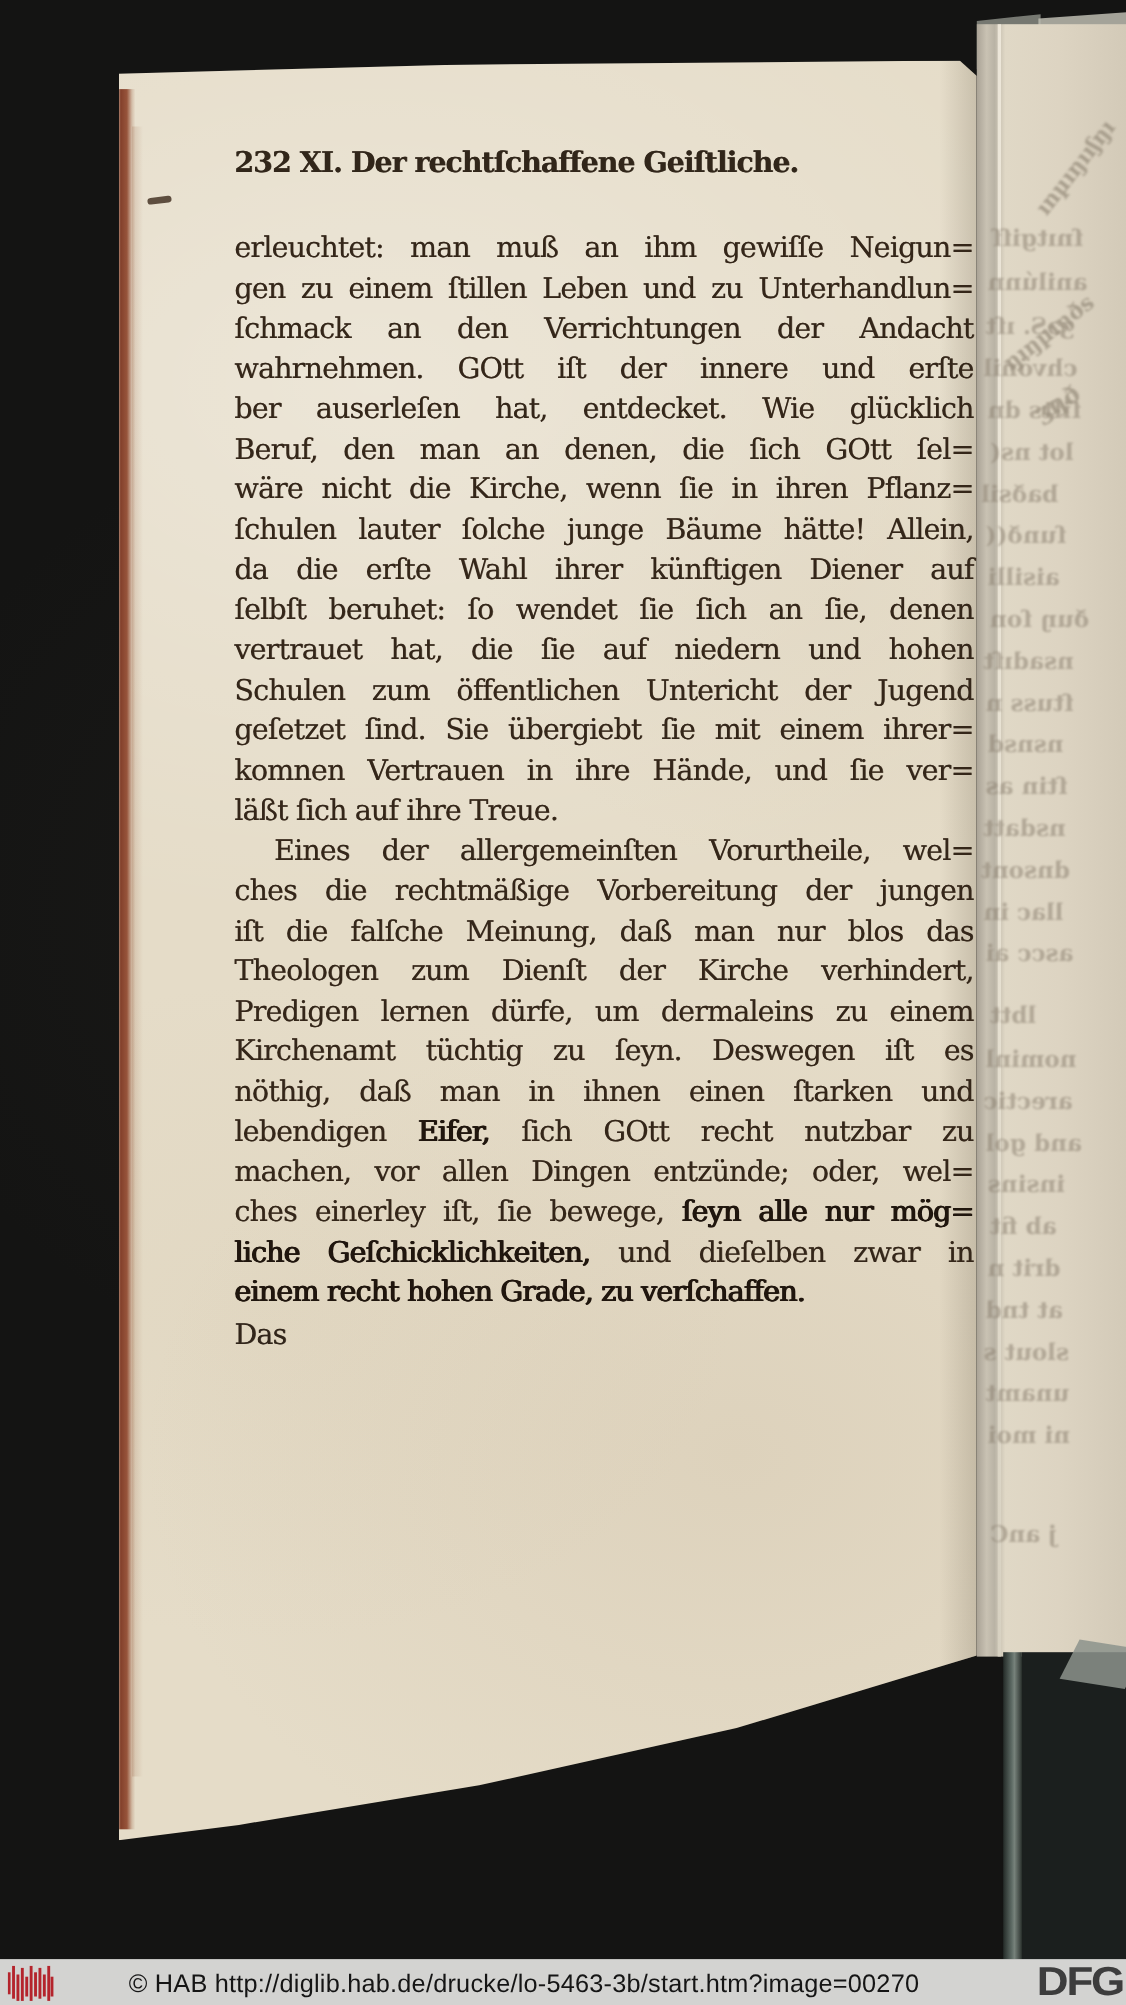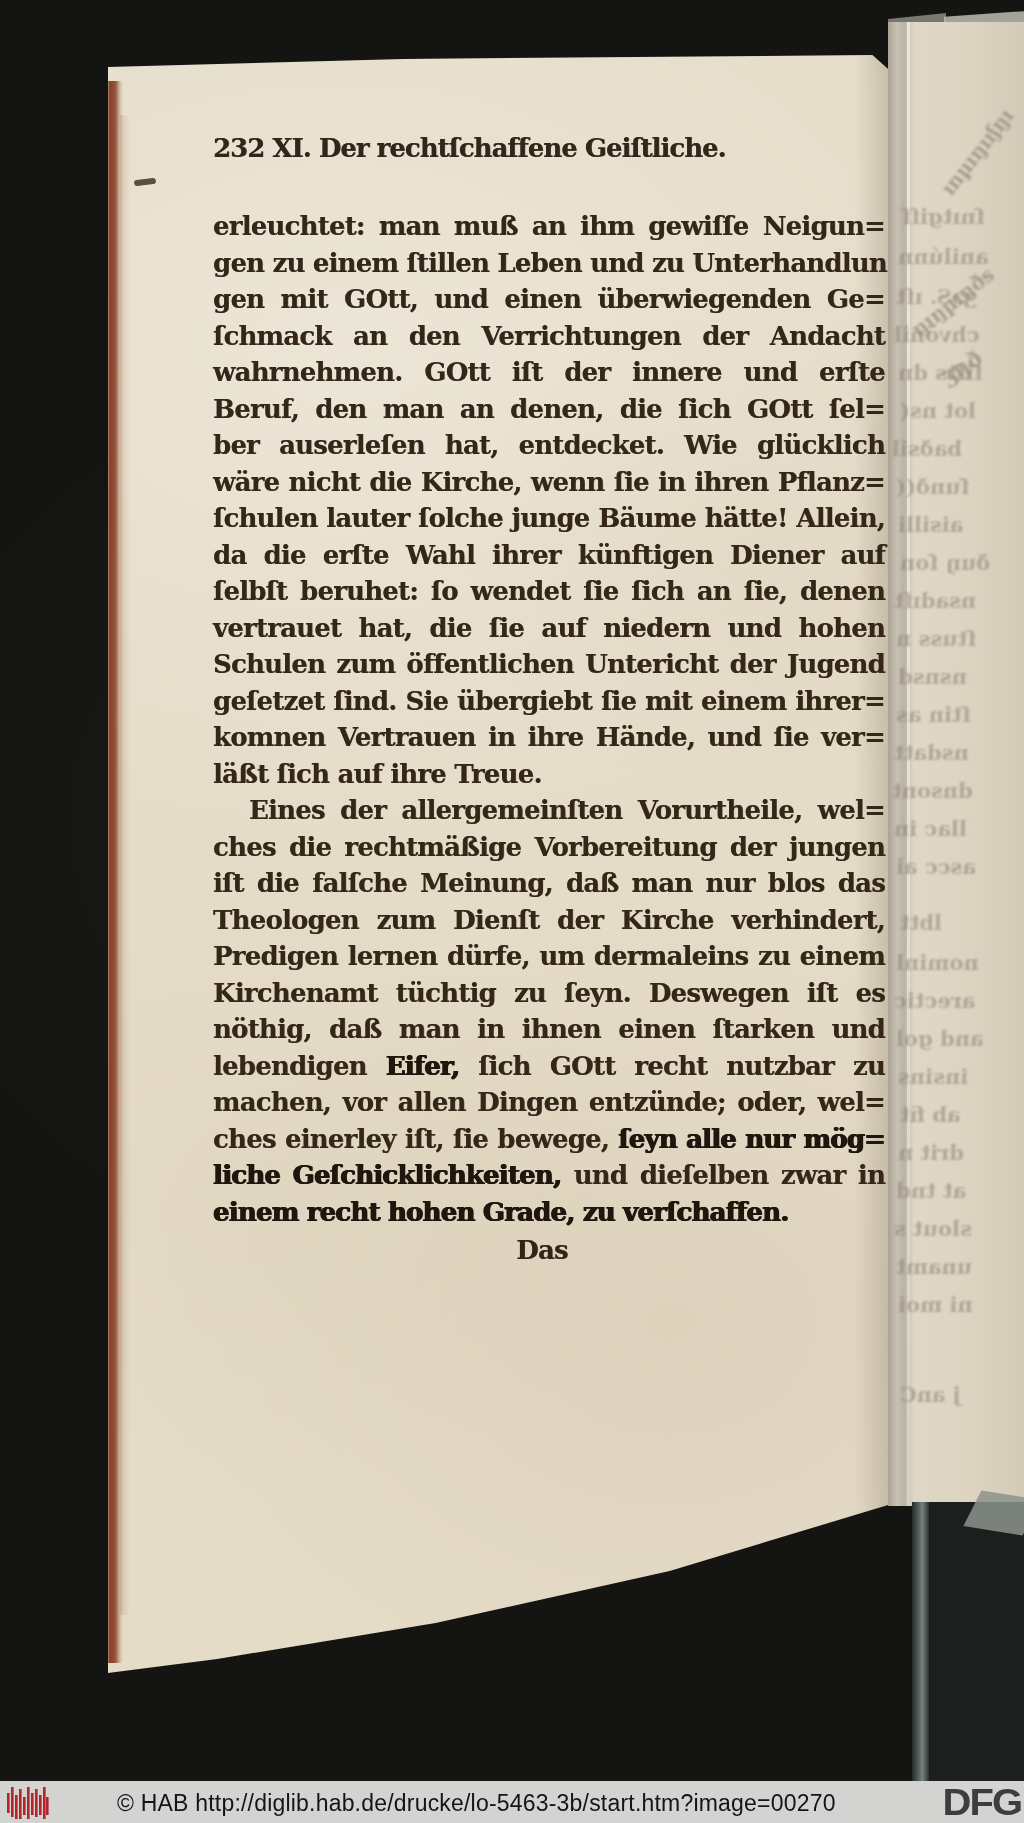--- a/index.html
+++ b/index.html
@@ -26,28 +26,28 @@
         filter:blur(.6px);}
   .red-edge2{position:absolute;left:12px;top:60px;width:10px;height:1500px;
         background:linear-gradient(to right, rgba(160,110,80,.25), rgba(160,110,80,0));}
   .ink-dash{position:absolute;left:26px;top:124px;width:22px;height:6px;border-radius:3px;
         background:#453426;transform:rotate(-7deg);opacity:.85;}
   
   .hdr{position:absolute;left:105px;top:78px;width:600px;
        font-size:26px;font-weight:bold;letter-spacing:-1px;color:#31261a;
        text-shadow:.4px 0 rgba(49,38,26,.7);}
   .textblock{position:absolute;left:105px;top:153px;width:672px;color:#342619;}
-  .tl{height:36.5px;line-height:36.5px;font-size:26px;font-weight:bold;
+  .tl{height:36.5px;line-height:36.5px;font-size:26px;font-weight:normal;
       letter-spacing:-.8px;text-align:justify;text-align-last:justify;
       text-shadow:.35px 0 rgba(52,38,25,.6);white-space:nowrap;}
   .tl.short{text-align-last:left;}
   .tl.indent{text-indent:36px;}
   .em{color:#20160e;text-shadow:.8px 0 currentColor,-.4px 0 currentColor;}
-  .catchword{height:36px;line-height:40px;font-size:26px;font-weight:bold;
-      letter-spacing:-.8px;text-align:center;padding-right:14px;color:#31251a;
+  .catchword{height:36px;line-height:40px;font-size:26px;font-weight:normal;
+      letter-spacing:-.8px;text-align:left;padding-right:14px;color:#31251a;
       text-shadow:.4px 0 rgba(49,37,26,.6);}
   
   .strip{position:absolute;left:888px;top:22px;width:136px;height:1484px;
         background:linear-gradient(90deg,#aaa396 0,#c9c2b3 9px,#b9b3a5 16px,
                    #e0d8c6 26px,#ddd4c2 55%,#d3cab8 100%);}
   .strip-line{position:absolute;left:19px;top:0;width:3px;height:100%;
         background:linear-gradient(to bottom,#f0eadd, #e8e2d3 60%, #d8d2c2);opacity:.9;}
   .ghost{position:absolute;color:#8d8272;font-weight:bold;
         filter:blur(1.1px);transform:scaleX(-1);white-space:nowrap;}
   .script-ghost{position:absolute;color:#978d7c;font-weight:bold;filter:blur(1.2px);
@@ -82,25 +82,24 @@
     <div class="red-edge"></div>
     <div class="red-edge2"></div>
     <div class="page-right-shade"></div>
     <div class="ink-dash"></div>
 
     <div class="hdr">232  XI. Der rechtſchaffene Geiſtliche.</div>
 
     <div class="textblock" id="textblock">
         <div class="tl"><span>erleuchtet:  man muß an ihm gewiſſe Neigun=</span></div>
         <div class="tl"><span>gen zu einem ſtillen Leben und zu Unterhandlun=</span></div>
-        <div class="tl"><span>gen mit GOtt, und einen überwiegenden Ge=</span></div>
         <div class="tl"><span>ſchmack an den Verrichtungen der Andacht</span></div>
         <div class="tl"><span>wahrnehmen.  GOtt iſt der innere und erſte</span></div>
+        <div class="tl"><span>ber auserleſen hat, entdecket.  Wie glücklich</span></div>
         <div class="tl"><span>Beruf, den man an denen, die ſich GOtt ſel=</span></div>
-        <div class="tl"><span>ber auserleſen hat, entdecket.  Wie glücklich</span></div>
         <div class="tl"><span>wäre nicht die Kirche, wenn ſie in ihren Pflanz=</span></div>
         <div class="tl"><span>ſchulen lauter ſolche junge Bäume hätte! Allein,</span></div>
         <div class="tl"><span>da die erſte Wahl ihrer künftigen Diener auf</span></div>
         <div class="tl"><span>ſelbſt beruhet: ſo wendet ſie ſich an ſie, denen</span></div>
         <div class="tl"><span>vertrauet hat, die ſie auf niedern und hohen</span></div>
         <div class="tl"><span>Schulen zum öffentlichen Untericht der Jugend</span></div>
         <div class="tl"><span>geſetzet ſind.  Sie übergiebt ſie mit einem ihrer=</span></div>
         <div class="tl"><span>komnen Vertrauen in ihre Hände, und ſie ver=</span></div>
         <div class="tl short"><span>läßt ſich auf ihre Treue.</span></div>
         <div class="tl indent"><span>Eines der allergemeinſten Vorurtheile, wel=</span></div>

